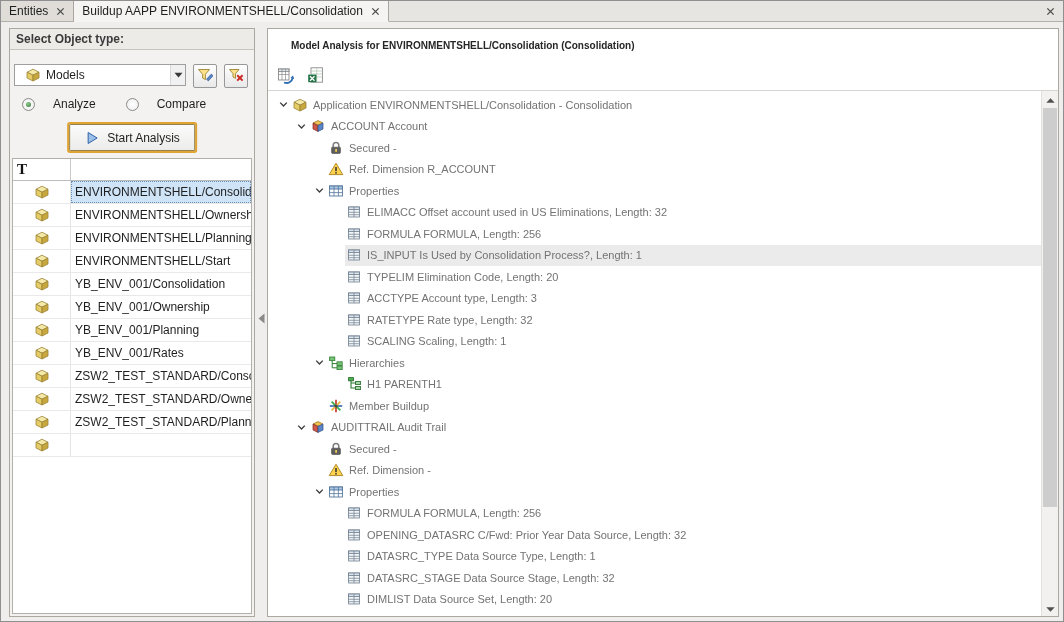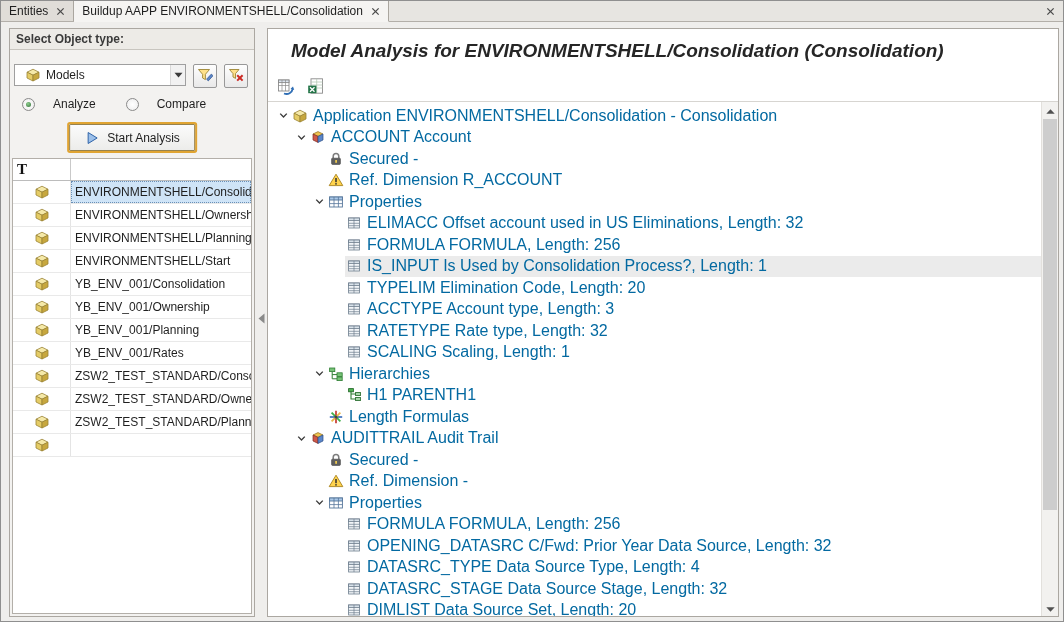--- a/index.html
+++ b/index.html
@@ -94,32 +94,32 @@
     position:absolute; left:255px; top:310px; width:10px; height:18px;
     display:flex; align-items:center; justify-content:center;
   }
 
   
   #main-panel {
     position:absolute; left:266px; top:27px; right:4px; bottom:4px;
     background:#fff; border:1px solid #aba7a1;
     display:flex; flex-direction:column; overflow:hidden;
   }
-  .main-title { flex:none; padding:11px 8px 9px 23px; font-weight:bold; font-size:19px; color:#262626; white-space:nowrap; overflow:hidden;font-style:italic; }
+  .main-title { flex:none; padding:11px 8px 9px 23px; font-weight:bold; font-size:10px; color:#262626; white-space:nowrap; overflow:hidden; }
   .main-toolbar { flex:none; height:30px; display:flex; align-items:center; gap:4px; padding-left:5px; }
   .toolbar-btn { width:26px; height:26px; display:flex; align-items:center; justify-content:center; border:1px solid transparent; border-radius:2px; }
   .tree-wrap { flex:1; position:relative; border-top:1px solid #d7d5d1; overflow:hidden; background:#fff; }
   .tree { position:absolute; left:0; top:0; right:17px; bottom:0; padding-top:3px; overflow:hidden; }
   .tree-row { height:21.5px; display:flex; align-items:center; white-space:nowrap; }
   .t-indent { flex:none; height:1px; }
   .t-chev { flex:none; width:15px; height:15px; display:flex; align-items:center; justify-content:center; }
   .row-main { flex:1; display:flex; align-items:center; gap:5px; height:100%; padding-left:1px; min-width:0; }
   .row-main.hl { background:var(--row-highlight, #ebebeb); }
   .t-icon { flex:none; width:16px; height:16px; display:flex; align-items:center; justify-content:center; }
-  .t-label { font-size:16px; color:#0369a1; }
+  .t-label { font-size:11px; color:#737373; }
 
   
   .vscroll { position:absolute; right:0; top:0; bottom:0; width:17px; background:#f2f1ef; border-left:1px solid #e2e0dc; }
   .vs-btn { position:absolute; left:0; right:0; height:16px; display:flex; align-items:center; justify-content:center; background:#f2f1ef; }
   .vs-up { top:0; }
   .vs-down { bottom:0; }
   .vs-thumb { position:absolute; left:1px; right:1px; top:17px; height:76%; background:#cdcdcd; }
 
   .icon16 { width:18px; height:18px; display:flex; align-items:center; justify-content:center; }
 </style>
@@ -630,21 +630,21 @@
             <span class="row-main">
               <span class="t-icon">
                 <svg width="16" height="16" viewBox="0 0 16 16">
                   <line x1="8" y1="1.8" x2="8" y2="14.2" stroke="#c8443c" stroke-width="1.8"></line>
                   <line x1="1.8" y1="8" x2="14.2" y2="8" stroke="#4a78c0" stroke-width="1.8"></line>
                   <line x1="3.6" y1="3.6" x2="12.4" y2="12.4" stroke="#3fae49" stroke-width="1.8"></line>
                   <line x1="12.4" y1="3.6" x2="3.6" y2="12.4" stroke="#e8b84a" stroke-width="1.8"></line>
                   <circle cx="8" cy="8" r="1.6" fill="#444444"></circle>
                 </svg>
               </span>
-              <span class="t-label">Length Formulas</span>
+              <span class="t-label">Member Buildup</span>
             </span>
           </div>
           <div class="tree-row">
             <span class="t-indent" style="width:26px"></span>
             <span class="t-chev">
               <svg width="15" height="15" viewBox="0 0 16 16">
                 <polyline points="4.5,6 8,9.5 11.5,6" fill="none" stroke="#3c3c3c" stroke-width="1.5"></polyline>
               </svg>
             </span>
             <span class="row-main">
@@ -744,21 +744,21 @@
             <span class="row-main">
               <span class="t-icon">
                 <svg width="16" height="16" viewBox="0 0 16 16">
                   <rect x="2.6" y="3" width="10.8" height="10" fill="#f2f5f8" stroke="#6d7d8d" stroke-width="0.8"></rect>
                   <rect x="2.6" y="3" width="10.8" height="2.6" fill="#d9e2ea" stroke="#6d7d8d" stroke-width="0.8"></rect>
                   <line x1="8" y1="3" x2="8" y2="13" stroke="#6d7d8d" stroke-width="0.7"></line>
                   <line x1="2.6" y1="8.3" x2="13.4" y2="8.3" stroke="#6d7d8d" stroke-width="0.7"></line>
                   <line x1="2.6" y1="10.7" x2="13.4" y2="10.7" stroke="#6d7d8d" stroke-width="0.7"></line>
                 </svg>
               </span>
-              <span class="t-label">DATASRC_TYPE Data Source Type, Length: 4</span>
+              <span class="t-label">DATASRC_TYPE Data Source Type, Length: 1</span>
             </span>
           </div>
           <div class="tree-row">
             <span class="t-indent" style="width:62px"></span>
             <span class="t-chev"></span>
             <span class="row-main">
               <span class="t-icon">
                 <svg width="16" height="16" viewBox="0 0 16 16">
                   <rect x="2.6" y="3" width="10.8" height="10" fill="#f2f5f8" stroke="#6d7d8d" stroke-width="0.8"></rect>
                   <rect x="2.6" y="3" width="10.8" height="2.6" fill="#d9e2ea" stroke="#6d7d8d" stroke-width="0.8"></rect>

